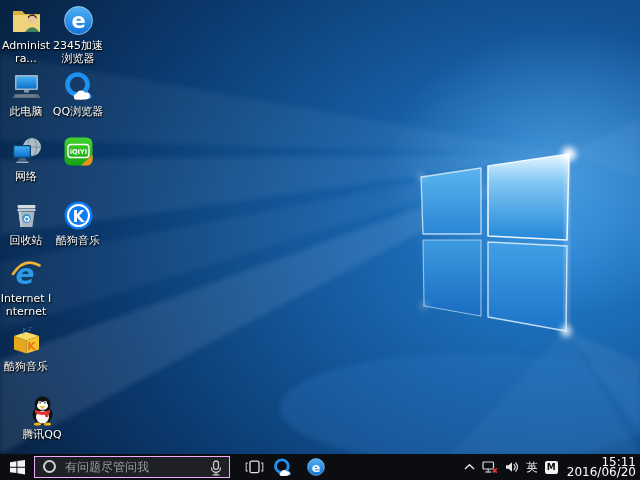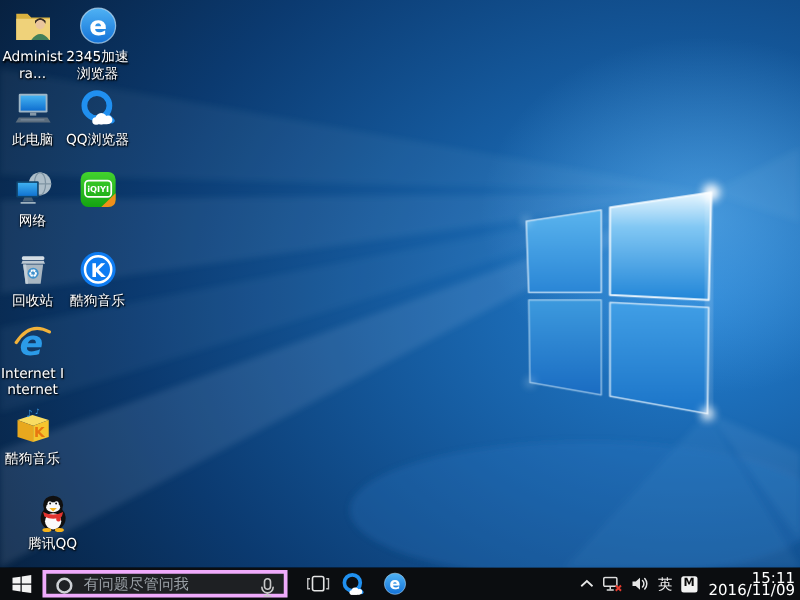--- a/index.html
+++ b/index.html
@@ -20,21 +20,21 @@
   .dicon .art{width:33px;height:33px;flex:0 0 33px;}
   .dicon .lbl{margin-top:2px;font-size:11px;line-height:13px;color:#fff;text-align:center;
     text-shadow:0 1px 2px #000,1px 1px 1px rgba(0,0,0,.85);width:52px;word-break:break-all;}
 
   
   .taskbar{position:absolute;left:0;bottom:0;width:640px;height:26px;background:#0b0d10;
     display:flex;align-items:center;}
   .tb-btn{display:flex;align-items:center;justify-content:center;height:26px;}
   .start{width:34px;}
   .searchbox{position:relative;width:196px;height:22px;background:#1e2023;
-    border:3px solid #f0abfc;display:flex;align-items:center;}
+    border:1px solid #f0abfc;display:flex;align-items:center;}
   .cortana-ring{position:absolute;left:8px;top:3px;width:13px;height:13px;border:2px solid #cfd2d6;
     border-radius:50%;}
   .searchbox input{position:absolute;left:0;top:0;width:100%;height:100%;background:transparent;
     border:none;outline:none;color:#d8d8d8;font-size:12px;padding:0 26px 0 30px;
     font-family:"DejaVu Sans","Liberation Sans",sans-serif;}
   .searchbox input::placeholder{color:#9aa0a6;opacity:1;}
   .mic{position:absolute;right:7px;top:3px;}
   .tv{width:28px;margin-left:10px;}
   .tb-app{width:28px;}
   .tray{margin-left:auto;display:flex;align-items:center;gap:7px;padding-right:4px;height:26px;}
@@ -339,18 +339,18 @@
         <path d="M10.6 7.4 l4.2 4.2 M14.8 7.4 l-4.2 4.2" stroke="#e23b2e" stroke-width="1.6"></path>
       </svg>
       <svg width="14" height="12" viewBox="0 0 14 12">
         <path d="M1 4.2 H3.6 L7 1.2 V10.8 L3.6 7.8 H1 Z" fill="#e6e6e6"></path>
         <path d="M9 3.4 a3.6 3.6 0 0 1 0 5.2 M10.8 1.8 a6.2 6.2 0 0 1 0 8.4" stroke="#e6e6e6" stroke-width="1.2" fill="none" stroke-linecap="round"></path>
       </svg>
       <span class="lang">英</span>
       <span class="mbadge">M</span>
       <div class="clock">
         <div>15:11</div>
-        <div>2016/11/09</div>
+        <div>2016/06/20</div>
       </div>
     </div>
   </div>
 
 </div>
 
 </body></html>

